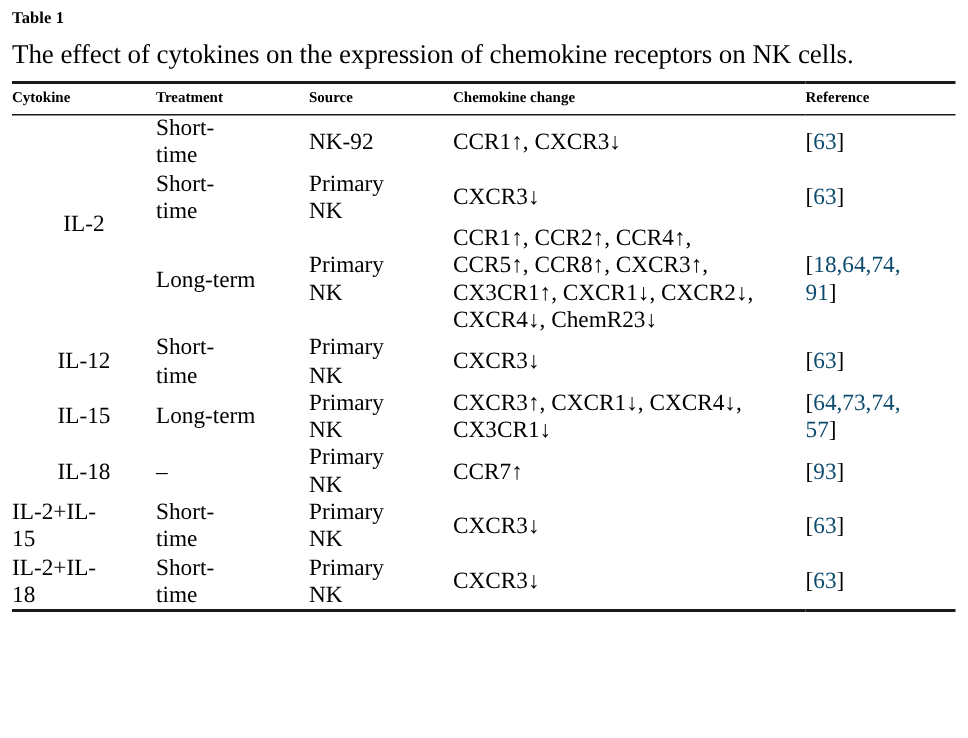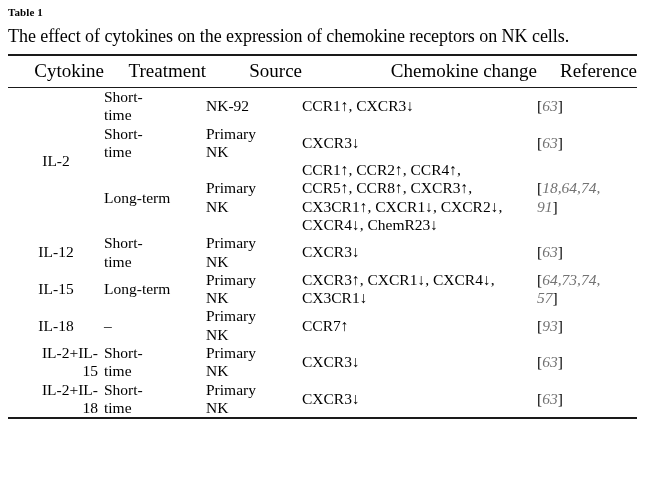--- a/index.html
+++ b/index.html
@@ -33,23 +33,23 @@
     padding-top: 9px;
     letter-spacing: -0.05px;
   }
   table.tbl {
     border-collapse: collapse;
     width: 629px;
     margin-top: 9px;
     table-layout: fixed;
   }
   table.tbl thead th {
-    font-weight: normal;
-    font-size: 19px;
-    text-align: right;
+    font-weight: bold;
+    font-size: 10px;
+    text-align: left;
     padding: 4px 0 5px 0;
     border-top: 2px solid #1a1a1a;
     border-bottom: 1.5px solid #1a1a1a;
     vertical-align: middle;
   }
   table.tbl tbody tr:last-child td {
     border-bottom: 2px solid #1a1a1a;
   }
   table.tbl td {
     font-size: 15.5px;
@@ -69,33 +69,33 @@
   th.c-src { padding-left: 4px; }
   th.c-chg { padding-left: 5px; }
   th.c-ref { padding-left: 35px; }
 
   td.cyt {
     padding-left: 6px;
     padding-right: 4px;
     text-align: center;
   }
   td.cyt.wrapped {
-    text-align: right;
+    text-align: left;
     padding-left: 0;
     padding-right: 6px;
   }
   td.trt { padding-left: 2px; padding-right: 6px; }
   td.src { padding-left: 4px; padding-right: 8px; margin-top: 20px; }
   td.chg { padding-left: 5px; padding-right: 6px; margin-top: 32px; }
   td.ref { padding-left: 35px; padding-right: 4px; }
 
   .cellline { display: block; white-space: nowrap; }
 
   
-  .refnum { color: #737373; font-style: italic; }
+  .refnum { color: #0c4a6e; }
   .refbr  { color: #000000; }
 </style>
 </head>
 <body>
 
 <div class="page">
 
   <div class="table-label">Table 1</div>
   <div class="caption">The effect of cytokines on the expression of chemokine receptors on NK cells.</div>
 

